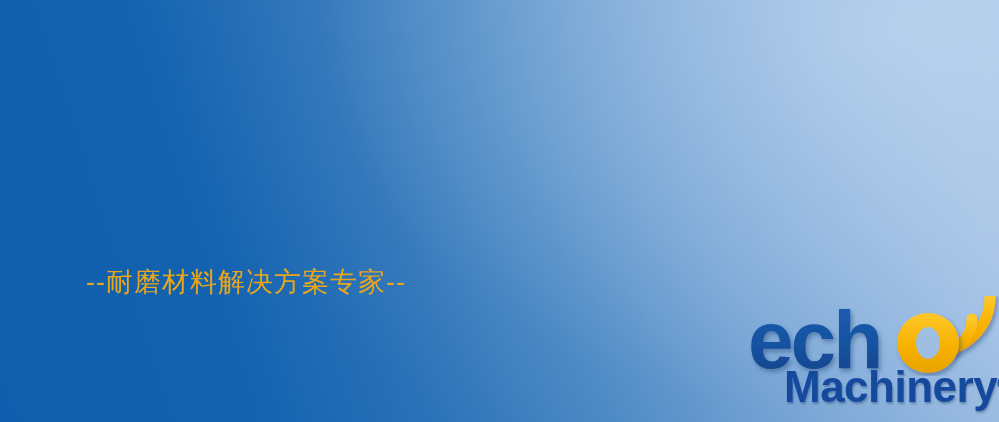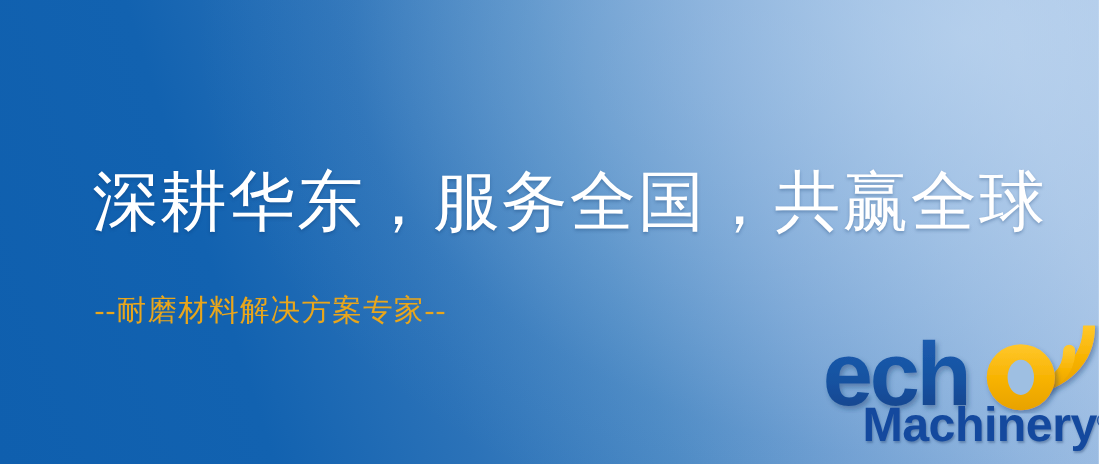--- a/index.html
+++ b/index.html
@@ -51,21 +51,21 @@
     letter-spacing: 2px;
     white-space: nowrap;
     text-shadow: 0 1px 3px rgba(10,50,100,0.30);
   }
 
   
   .subtitle {
     position: absolute;
     left: 86px;
     top: 266px;
-    font-family: Liberation Serif, serif;
+    font-family: Liberation Sans, sans-serif;
     font-size: 27px;
     line-height: 1.2;
     color: #e9a61b;
     letter-spacing: 1px;
     white-space: nowrap;
   }
 
   
   .logo {
     position: absolute;
@@ -103,21 +103,20 @@
     letter-spacing: 0;
   }
 </style>
 </head>
 <body>
 
 <div id="banner">
 
   <div class="bloom"></div>
 
-  <div class="headline">深耕华东，服务全国，共赢全球</div>
 
   <div class="subtitle">--耐磨材料解决方案专家--</div>
 
   <div class="logo">
 
     <svg class="logo-mark" viewBox="0 0 258 80">
       <defs>
         <filter id="logoShadow" x="-20%" y="-20%" width="150%" height="160%">
           <feDropShadow dx="2" dy="3" stdDeviation="2.2" flood-color="#123a70" flood-opacity="0.42"></feDropShadow>
         </filter>

